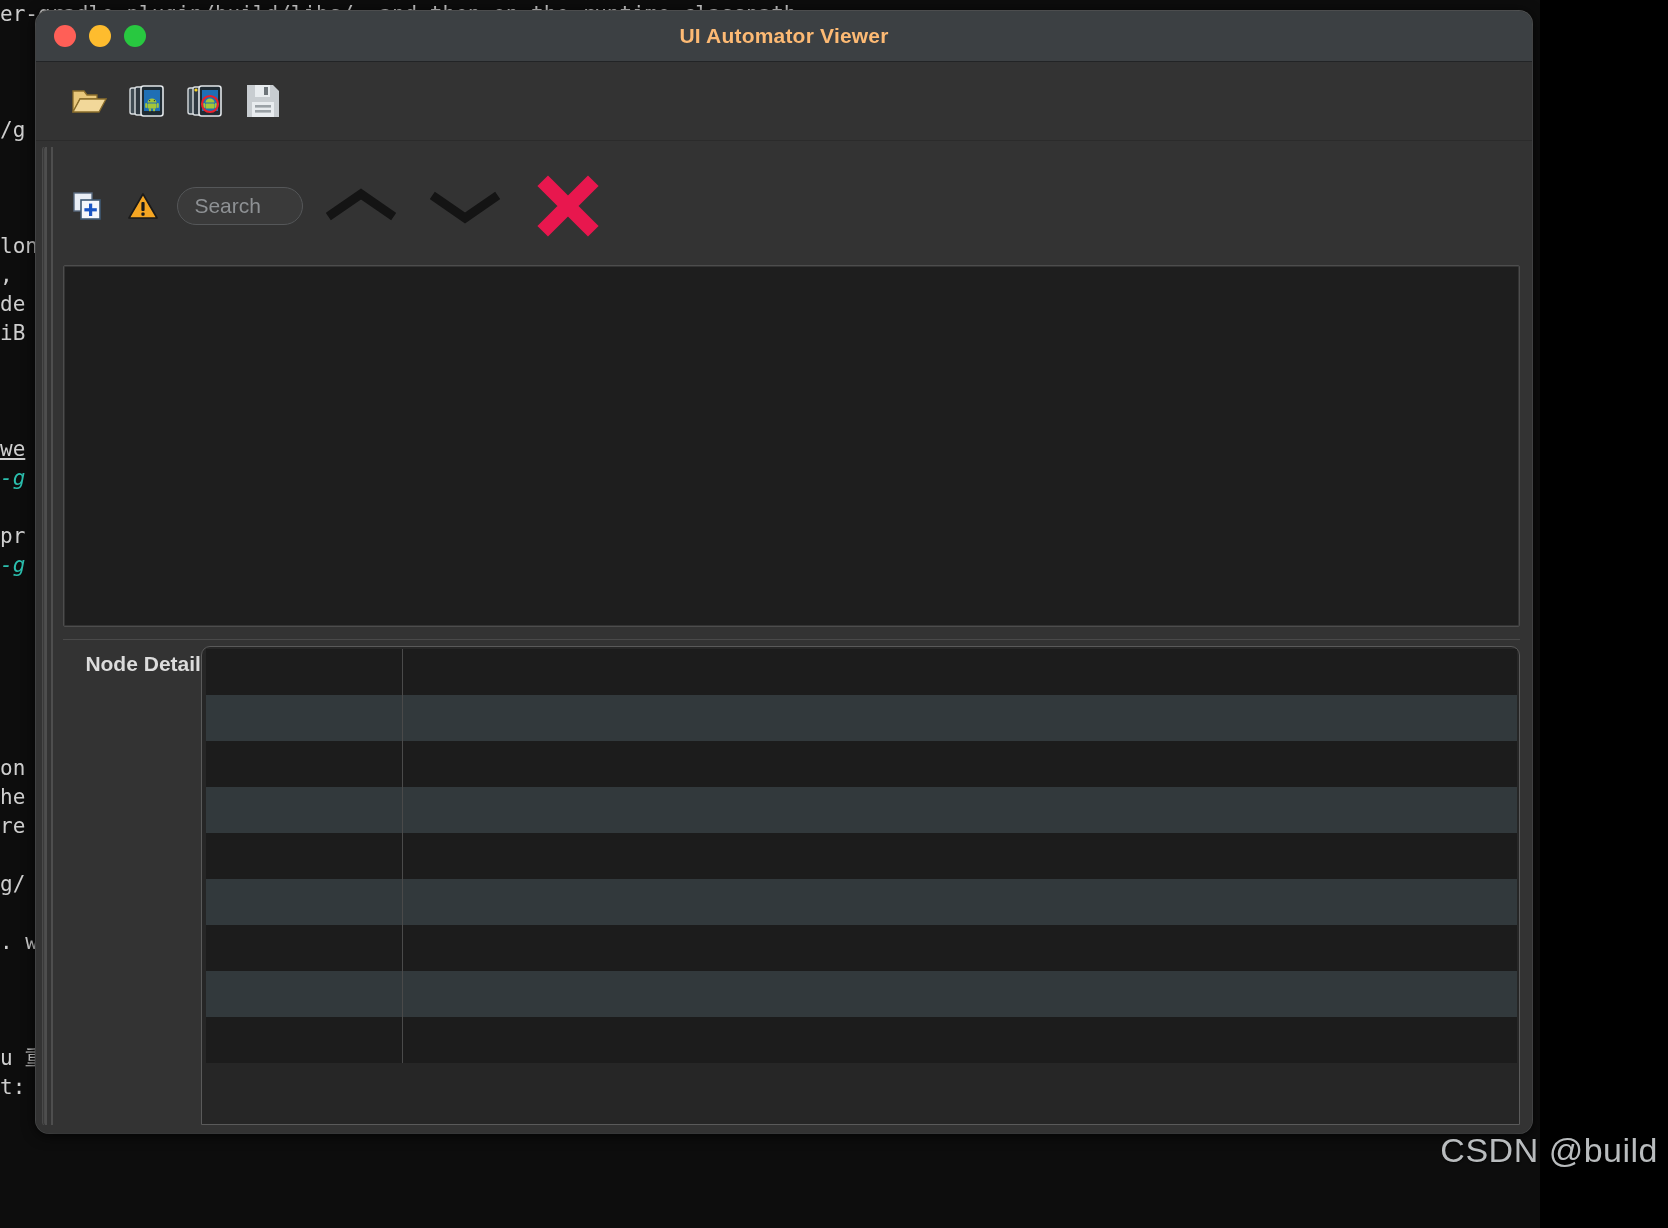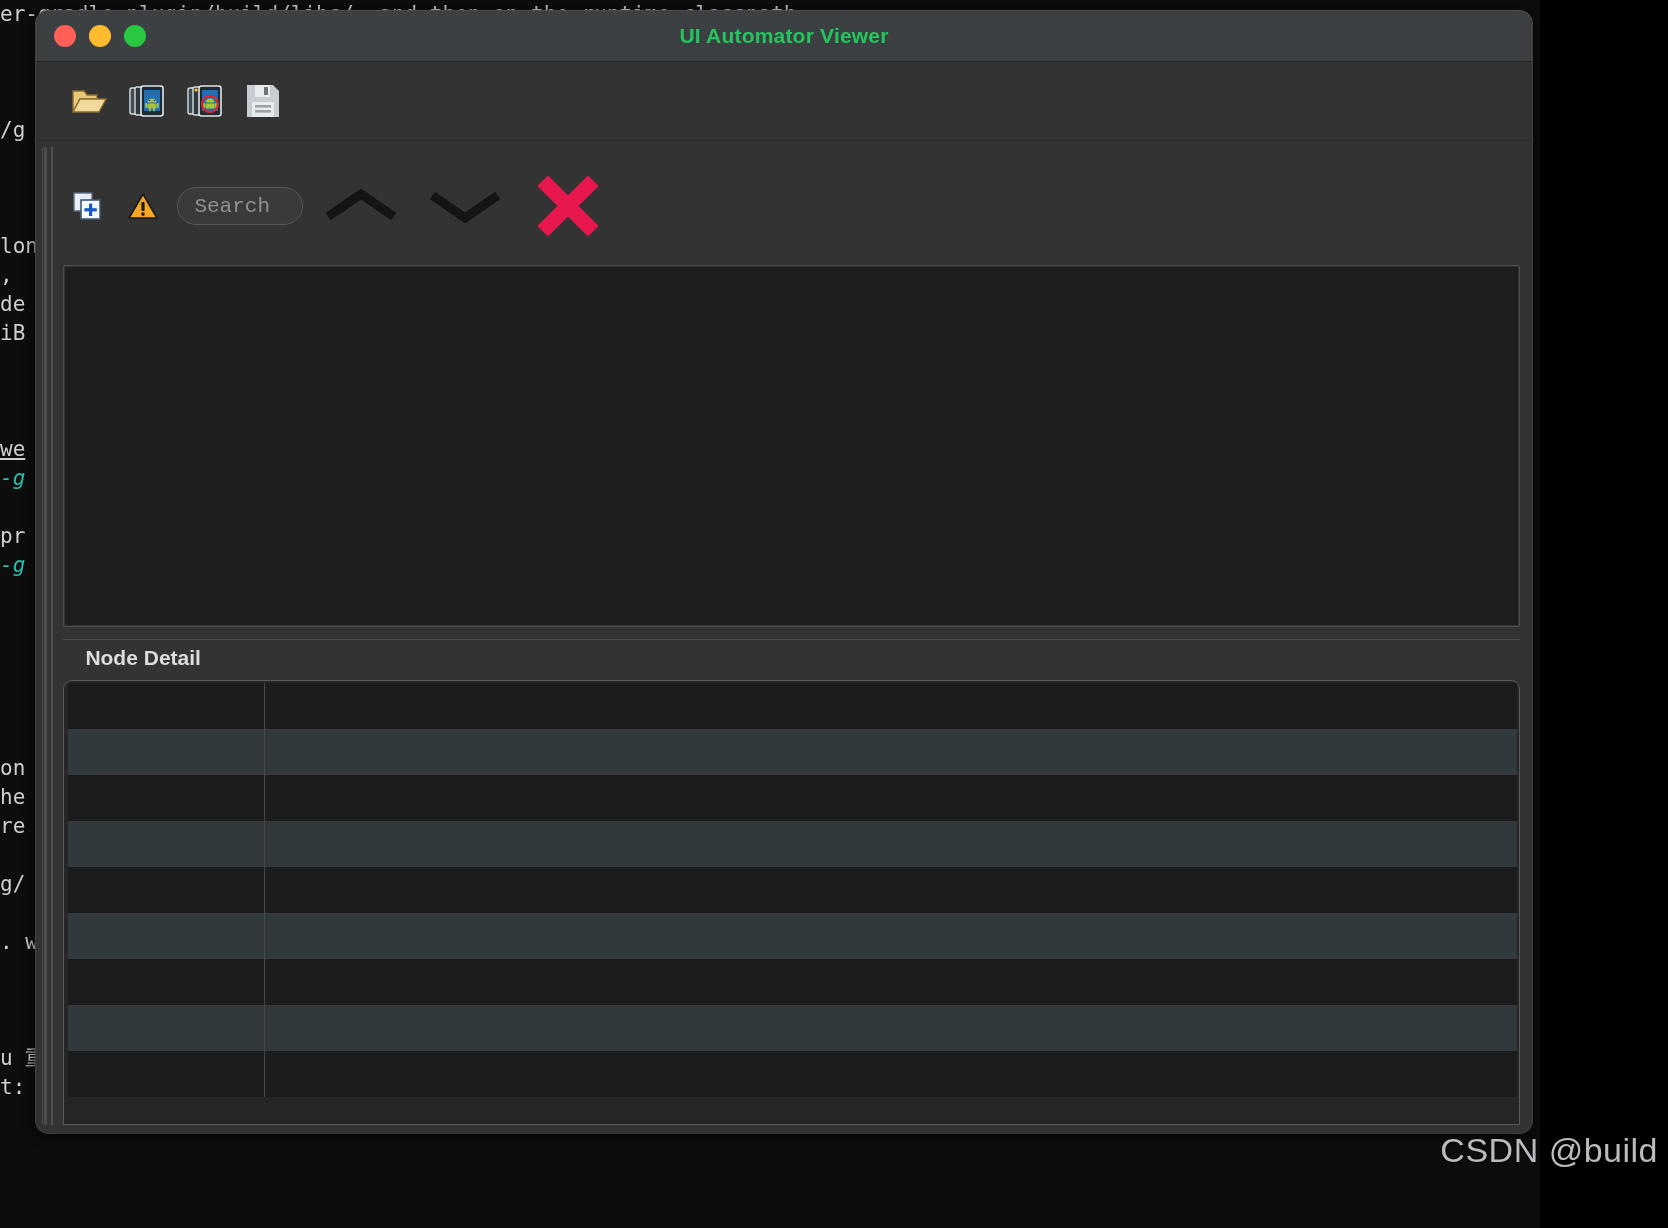--- a/index.html
+++ b/index.html
@@ -82,21 +82,21 @@
   }
   .light.close   { background: #ff5f57; }
   .light.min     { background: #febc2e; }
   .light.max     { background: #28c840; }
   #window-title {
     position: absolute;
     left: 0; right: 0;
     text-align: center;
     font-size: 21px;
     font-weight: bold;
-    color: #22c55e;
+    color: #fdba74;
     letter-spacing: 0.2px;
     pointer-events: none;
   }
 
   
   #toolbar {
     height: 78px;
     background: #333333;
     display: flex;
     align-items: center;
@@ -174,21 +174,21 @@
     padding: 0;
     cursor: pointer;
   }
   #search-input {
     width: 126px;
     height: 38px;
     background: #3a3a3a;
     border: 1px solid #555759;
     border-radius: 19px;
     color: #84cc16;
-    font-family: Liberation Mono, monospace;
+    font-family: Liberation Sans, sans-serif;
     font-size: 21px;
     padding: 0 16px;
     outline: none;
     box-sizing: border-box;
   }
   #search-input::placeholder { color: #8e9194; opacity: 1; }
   .nav-btn {
     width: 92px;
     height: 58px;
     display: flex;
@@ -227,23 +227,24 @@
     height: 100%;
     background: #1e1e1e;
     overflow: auto;
   }
 
   
   #node-detail-section {
     flex: 1 1 auto;
     margin: 12px 8px 0 10px;
     display: flex;
-    flex-direction: column;
+    flex-direction: row;
     min-height: 0;
     border-top: 1px solid #4a4a4a;
+    padding-top: 6px;
   }
   #node-detail-title {
     color: #dcdcdc;
     font-size: 21px;
     font-weight: bold;
     padding: 6px 0 10px 22px;
     flex: 0 0 auto;
   }
   #node-detail-table-wrap {
     flex: 1 1 auto;

